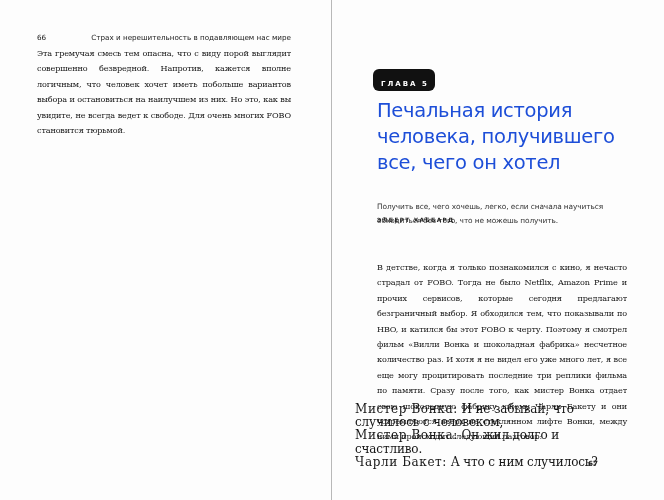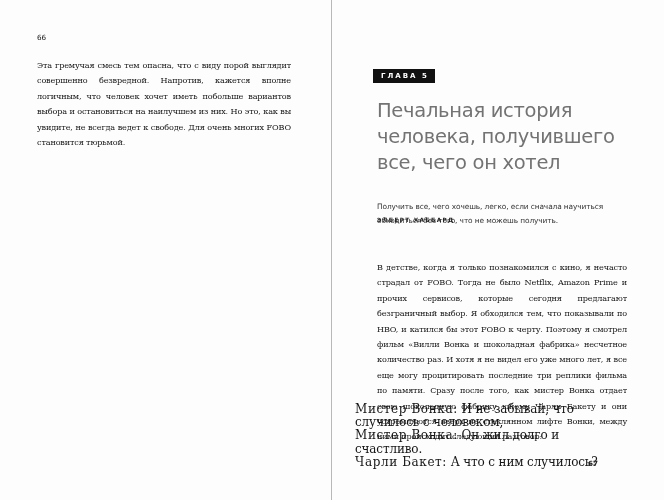--- a/index.html
+++ b/index.html
@@ -16,33 +16,33 @@
     .running-head {
       position: absolute; top: 33px; left: 37px; width: 254px;
       display: flex; justify-content: space-between;
       font-family: "DejaVu Sans", sans-serif; font-size: 7.2px; color: #222; align-items: flex-end;
     }
     .serif-body {
       font-family: "DejaVu Serif", serif;
       font-size: 8.1px; line-height: 15.4px; color: #151515;
       text-align: justify; letter-spacing: -0.15px;
     }
-    .left .serif-body { position: absolute; top: 46px; left: 37px; width: 254px; margin-top: 12px; }
+    .left .serif-body { position: absolute; top: 46px; left: 37px; width: 254px; }
 
     .chapter-badge {
       position: absolute; top: 69px; left: 373px;
       background: #111; color: #fff;
       font-family: "DejaVu Sans", sans-serif; font-weight: bold;
       font-size: 7px; letter-spacing: 2px;
-      padding: 3px 6px 3px 8px; border-radius: 0;
+      padding: 11px 6px 3px 8px; border-radius: 6px;
     }
     .chapter-title {
       position: absolute; top: 98px; left: 377px; width: 280px;
       font-family: "DejaVu Sans", sans-serif; font-size: 19.5px;
-      line-height: 26px; color: #737373; letter-spacing: -0.3px;
+      line-height: 26px; color: #1d4ed8; letter-spacing: -0.3px;
     }
     .epigraph {
       position: absolute; top: 200px; left: 377px; width: 250px;
       font-family: "DejaVu Sans", sans-serif; font-size: 7.4px;
       line-height: 14px; color: #333; letter-spacing: -0.1px;
     }
     .epigraph-author {
       position: absolute; top: 217px; left: 377px;
       font-family: "DejaVu Sans", sans-serif; font-weight: bold;
       font-size: 5.8px; letter-spacing: 1.3px; color: #222;
@@ -61,20 +61,21 @@
       font-family: "DejaVu Sans", sans-serif; font-weight: bold; font-size: 7.2px; color: #222;
     }
   </style>
 </head>
 <body>
 
 <div class="spread">
   <div class="page left">
     <div class="running-head">
       <span>66</span>
+      <span>Страх и нерешительность в подавляющем нас мире</span>
     </div>
     <div class="serif-body">Эта гремучая смесь тем опасна, что с виду порой выглядит совершенно безвредной. Напротив, кажется вполне логичным, что человек хочет иметь побольше вариантов выбора и остановиться на наилучшем из них. Но это, как вы увидите, не всегда ведет к свободе. Для очень многих FOBO становится тюрьмой.</div>
   </div>
   <div class="page right"></div>
 </div>
 
 <div class="chapter-badge">ГЛАВА 5</div>
 <div class="chapter-title">Печальная история человека, получившего все, чего он хотел</div>
 <div class="epigraph">Получить все, чего хочешь, легко, если сначала научиться обходиться без того, что не можешь получить.</div>
 <div class="epigraph-author">ЭЛБЕРТ ХАББАРД</div>

